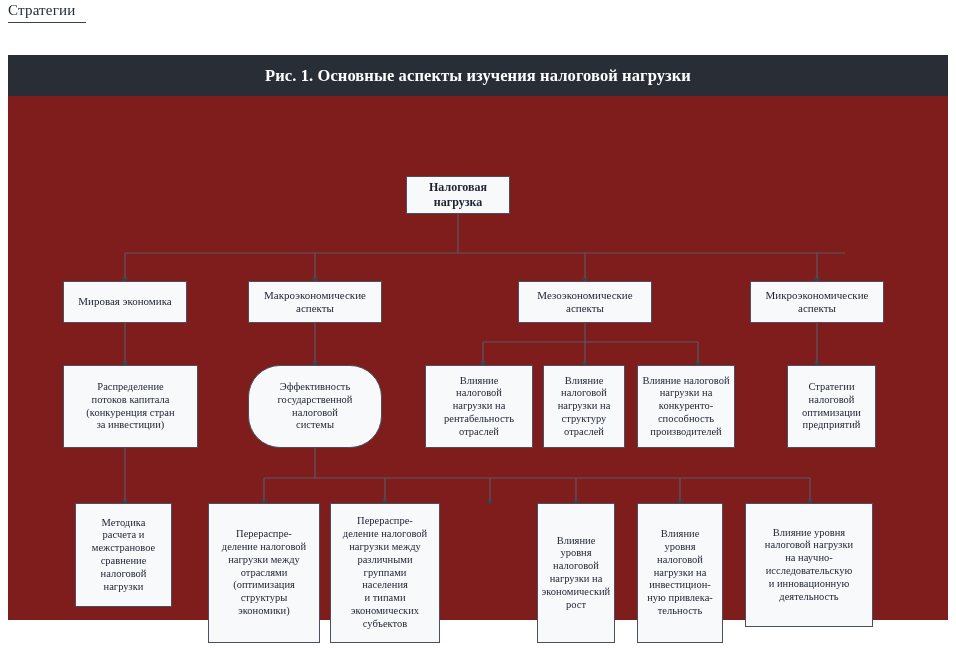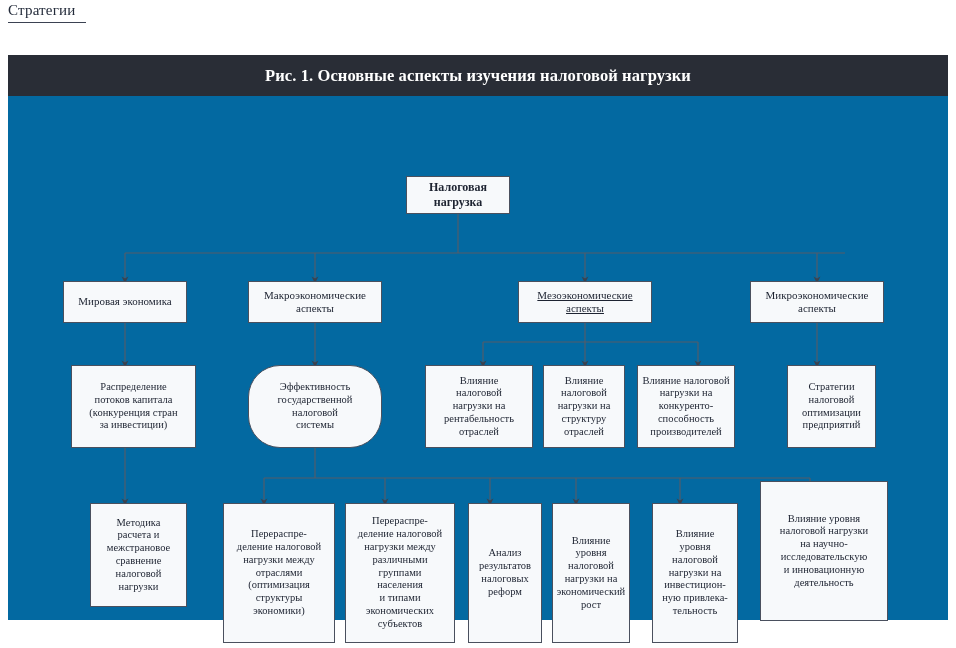--- a/index.html
+++ b/index.html
@@ -20,21 +20,21 @@
   }
   .page-heading-rule{
     position:absolute;left:8px;top:22px;width:78px;height:1px;
     background:#3b4252;
   }
 
   
   .figure{
     position:absolute;left:8px;top:55px;
     width:940px;height:565px;
-    background:#0369a1;
+    background:#7f1d1d;
   }
   .figure-titlebar{
     position:absolute;left:0;top:0;width:940px;height:41px;
     background:#292d36;
   }
   .figure-title{
     position:absolute;left:0;top:0;width:940px;height:41px;
     display:flex;align-items:center;justify-content:center;
     color:#ffffff;font-size:16.5px;font-weight:bold;
     letter-spacing:.1px;
@@ -53,21 +53,21 @@
     text-align:center;
     font-size:10.5px;
     line-height:1.22;
     color:#1d2331;
     padding:2px 3px;
   }
   .node span{display:block;width:100%;}
   .node.root{font-weight:bold;font-size:12px;}
   .node.lvl2{font-size:11px;}
   .node.lvl3{font-size:10.5px;}
-  .node.lvl4{font-size:10.5px;margin-left:15px;}
+  .node.lvl4{font-size:10.5px;}
 </style>
 </head>
 <body>
 
 <div id="root">
 
   <div class="page-heading">Стратегии</div>
   <div class="page-heading-rule"></div>
 
   <div class="figure">
@@ -122,28 +122,28 @@
       <div class="node lvl2" style="left:55px;top:185px;width:124px;height:42px;">
         <span>Мировая экономика</span>
       </div>
 
       <div class="node root" style="left:398px;top:80px;width:104px;height:38px;">
         <span>Налоговая<br>нагрузка</span>
       </div>
       <div class="node lvl2" style="left:240px;top:185px;width:134px;height:42px;">
         <span>Макроэкономические<br>аспекты</span>
       </div>
-      <div class="node lvl2" style="left:510px;top:185px;width:134px;height:42px;text-decoration:underline;">
+      <div class="node lvl2" style="left:510px;top:185px;width:134px;height:42px;">
         <span>Мезоэкономические<br>аспекты</span>
       </div>
       <div class="node lvl2" style="left:742px;top:185px;width:134px;height:42px;justify-content:center;">
         <span>Микроэкономические<br>аспекты</span>
       </div>
 
-      <div class="node lvl3" style="left:55px;top:269px;width:125px;height:83px;margin-left:8px;">
+      <div class="node lvl3" style="left:55px;top:269px;width:135px;height:83px;">
         <span>Распределение<br>потоков капитала<br>(конкуренция стран<br>за инвестиции)</span>
       </div>
       <div class="node lvl3" style="left:240px;top:269px;width:134px;height:83px;border-radius:32px;">
         <span>Эффективность<br>государственной<br>налоговой<br>системы</span>
       </div>
       <div class="node lvl3" style="left:417px;top:269px;width:108px;height:83px;">
         <span>Влияние<br>налоговой<br>нагрузки на<br>рентабельность<br>отраслей</span>
       </div>
       <div class="node lvl3" style="left:535px;top:269px;width:82px;height:83px;">
         <span>Влияние<br>налоговой<br>нагрузки на<br>структуру<br>отраслей</span>
@@ -157,29 +157,26 @@
 
       <div class="node lvl4" style="left:67px;top:407px;width:97px;height:104px;">
         <span>Методика<br>расчета и<br>межстрановое<br>сравнение<br>налоговой<br>нагрузки</span>
       </div>
       <div class="node lvl4" style="left:200px;top:407px;width:112px;height:140px;">
         <span>Перераспре-<br>деление налоговой<br>нагрузки между<br>отраслями<br>(оптимизация<br>структуры<br>экономики)</span>
       </div>
       <div class="node lvl4" style="left:322px;top:407px;width:110px;height:140px;">
         <span>Перераспре-<br>деление налоговой<br>нагрузки между<br>различными<br>группами<br>населения<br>и типами<br>экономических<br>субъектов</span>
       </div>
-      <div class="node lvl4" style="left:445px;top:407px;width:74px;height:140px;">
-        <span>Анализ<br>результатов<br>налоговых<br>реформ</span>
-      </div>
       <div class="node lvl4" style="left:529px;top:407px;width:78px;height:140px;">
         <span>Влияние<br>уровня<br>налоговой<br>нагрузки на<br>экономический<br>рост</span>
       </div>
       <div class="node lvl4" style="left:629px;top:407px;width:86px;height:140px;">
         <span>Влияние<br>уровня<br>налоговой<br>нагрузки на<br>инвестицион-<br>ную привлека-<br>тельность</span>
       </div>
-      <div class="node lvl4" style="left:737px;top:385px;width:128px;height:140px;">
+      <div class="node lvl4" style="left:737px;top:407px;width:128px;height:124px;">
         <span>Влияние уровня<br>налоговой нагрузки<br>на научно-<br>исследовательскую<br>и инновационную<br>деятельность</span>
       </div>
 
     </div>
 
   </div>
 </div>
 
 </body></html>

